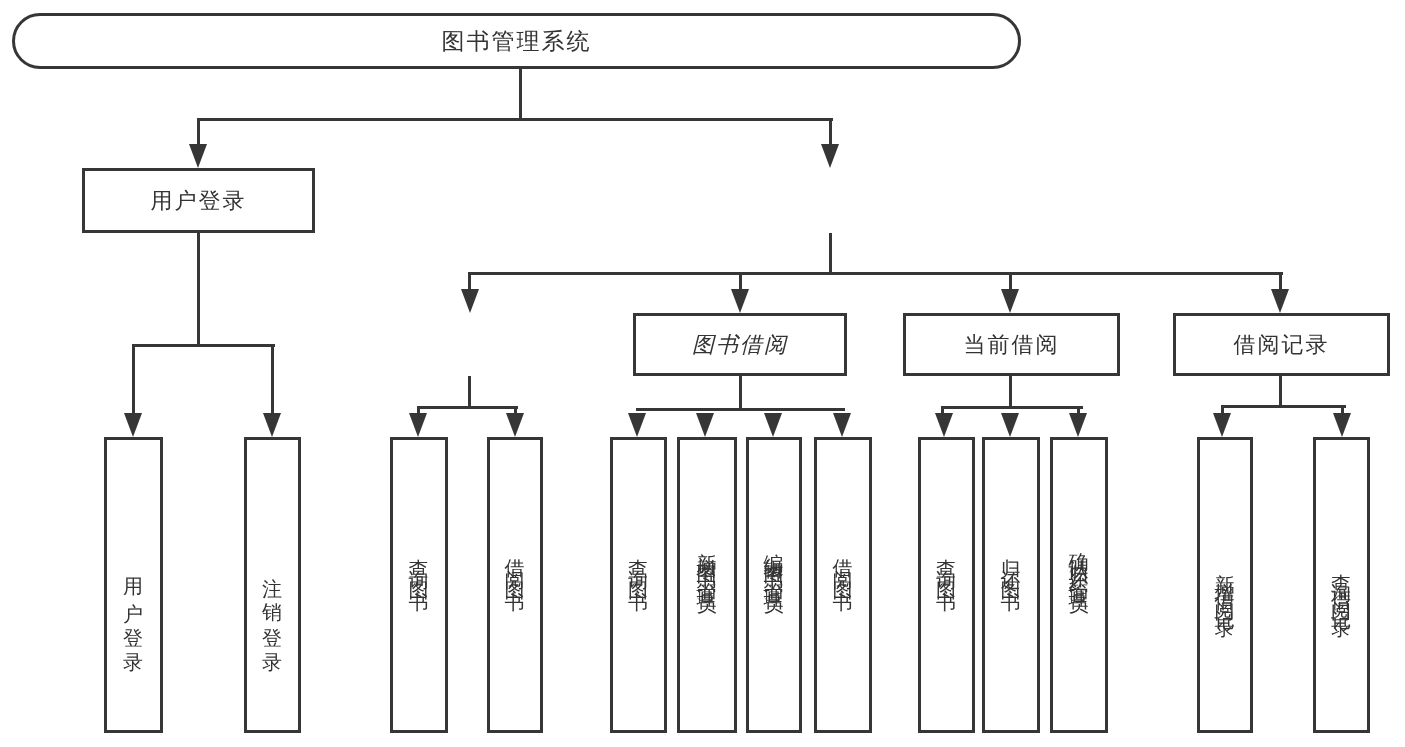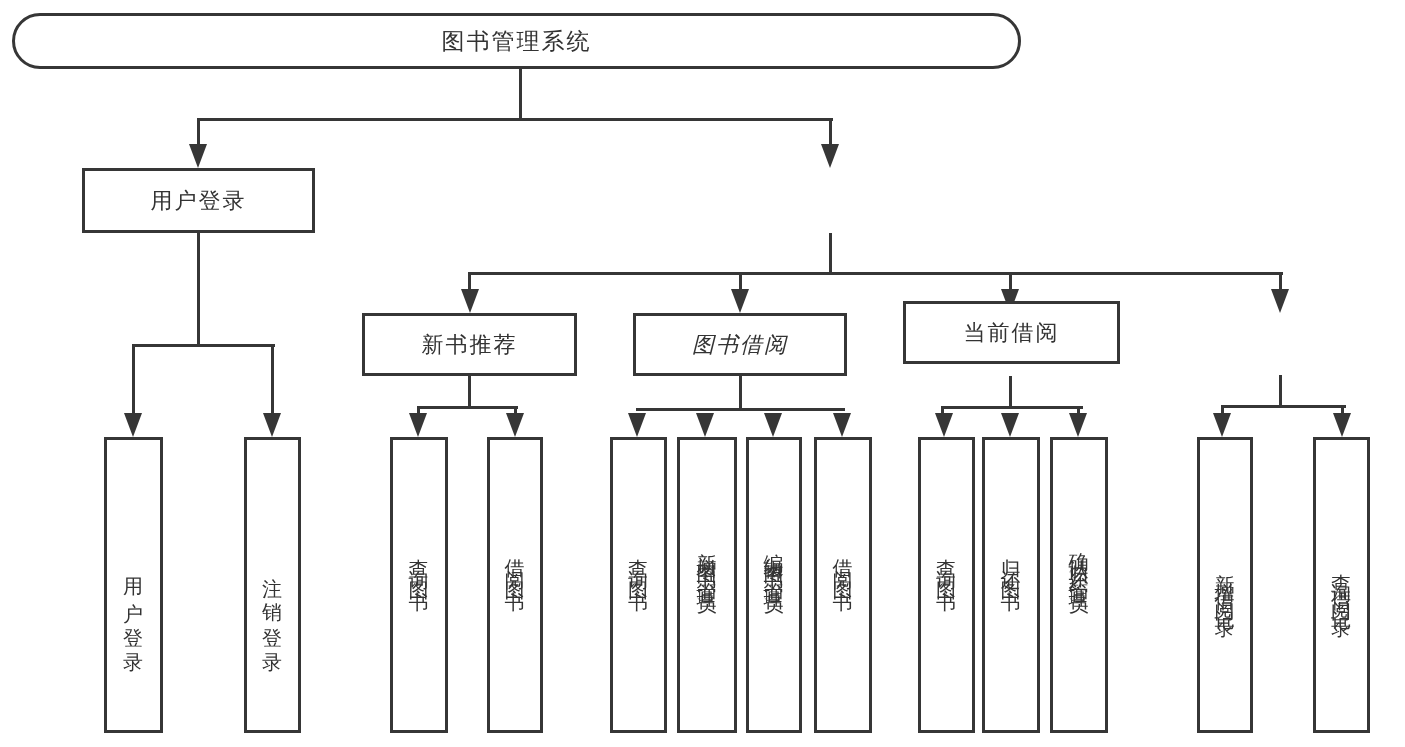--- a/index.html
+++ b/index.html
@@ -73,28 +73,28 @@
   <div class="line h" style="left:468px;top:272px;width:815px;"></div>
   <div class="line v" style="left:468px;top:272px;height:19px;"></div>
   <div class="line v" style="left:739px;top:272px;height:19px;"></div>
   <div class="line v" style="left:1009px;top:272px;height:19px;"></div>
   <div class="line v" style="left:1279px;top:272px;height:19px;"></div>
   <div class="arrow" style="left:461px;top:289px;"></div>
   <div class="arrow" style="left:731px;top:289px;"></div>
   <div class="arrow" style="left:1001px;top:289px;"></div>
   <div class="arrow" style="left:1271px;top:289px;"></div>
 
-  <div class="box hbox" style="left:362px;top:313px;width:215px;height:63px;">
-    <span>新书推荐</span>
-  </div>
   <div class="box hbox" style="left:633px;top:313px;width:214px;height:63px;font-style:italic;">
     <span>图书借阅</span>
   </div>
-  <div class="box hbox" style="left:903px;top:301px;width:217px;height:63px;">
+  <div class="box hbox" style="left:903px;top:313px;width:217px;height:63px;">
     <span>当前借阅</span>
+  </div>
+  <div class="box hbox" style="left:1173px;top:313px;width:217px;height:63px;">
+    <span>借阅记录</span>
   </div>
 
   <div class="line v" style="left:468px;top:376px;height:32px;"></div>
   <div class="line h" style="left:417px;top:406px;width:101px;"></div>
   <div class="line v" style="left:417px;top:406px;height:9px;"></div>
   <div class="line v" style="left:514px;top:406px;height:9px;"></div>
   <div class="arrow" style="left:409px;top:413px;"></div>
   <div class="arrow" style="left:506px;top:413px;"></div>
 
   <div class="line v" style="left:739px;top:376px;height:34px;"></div>

